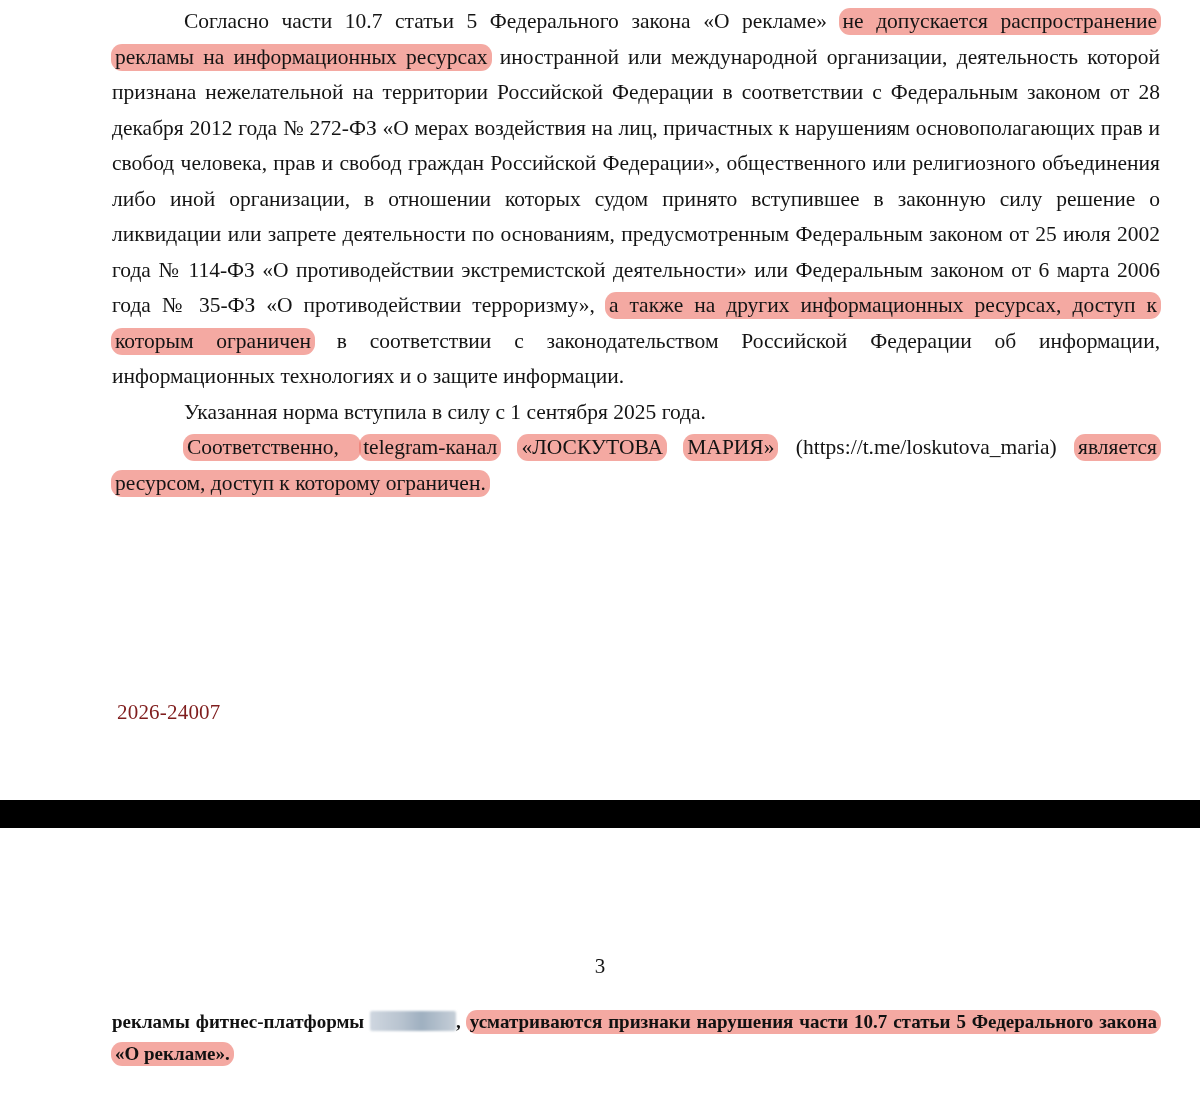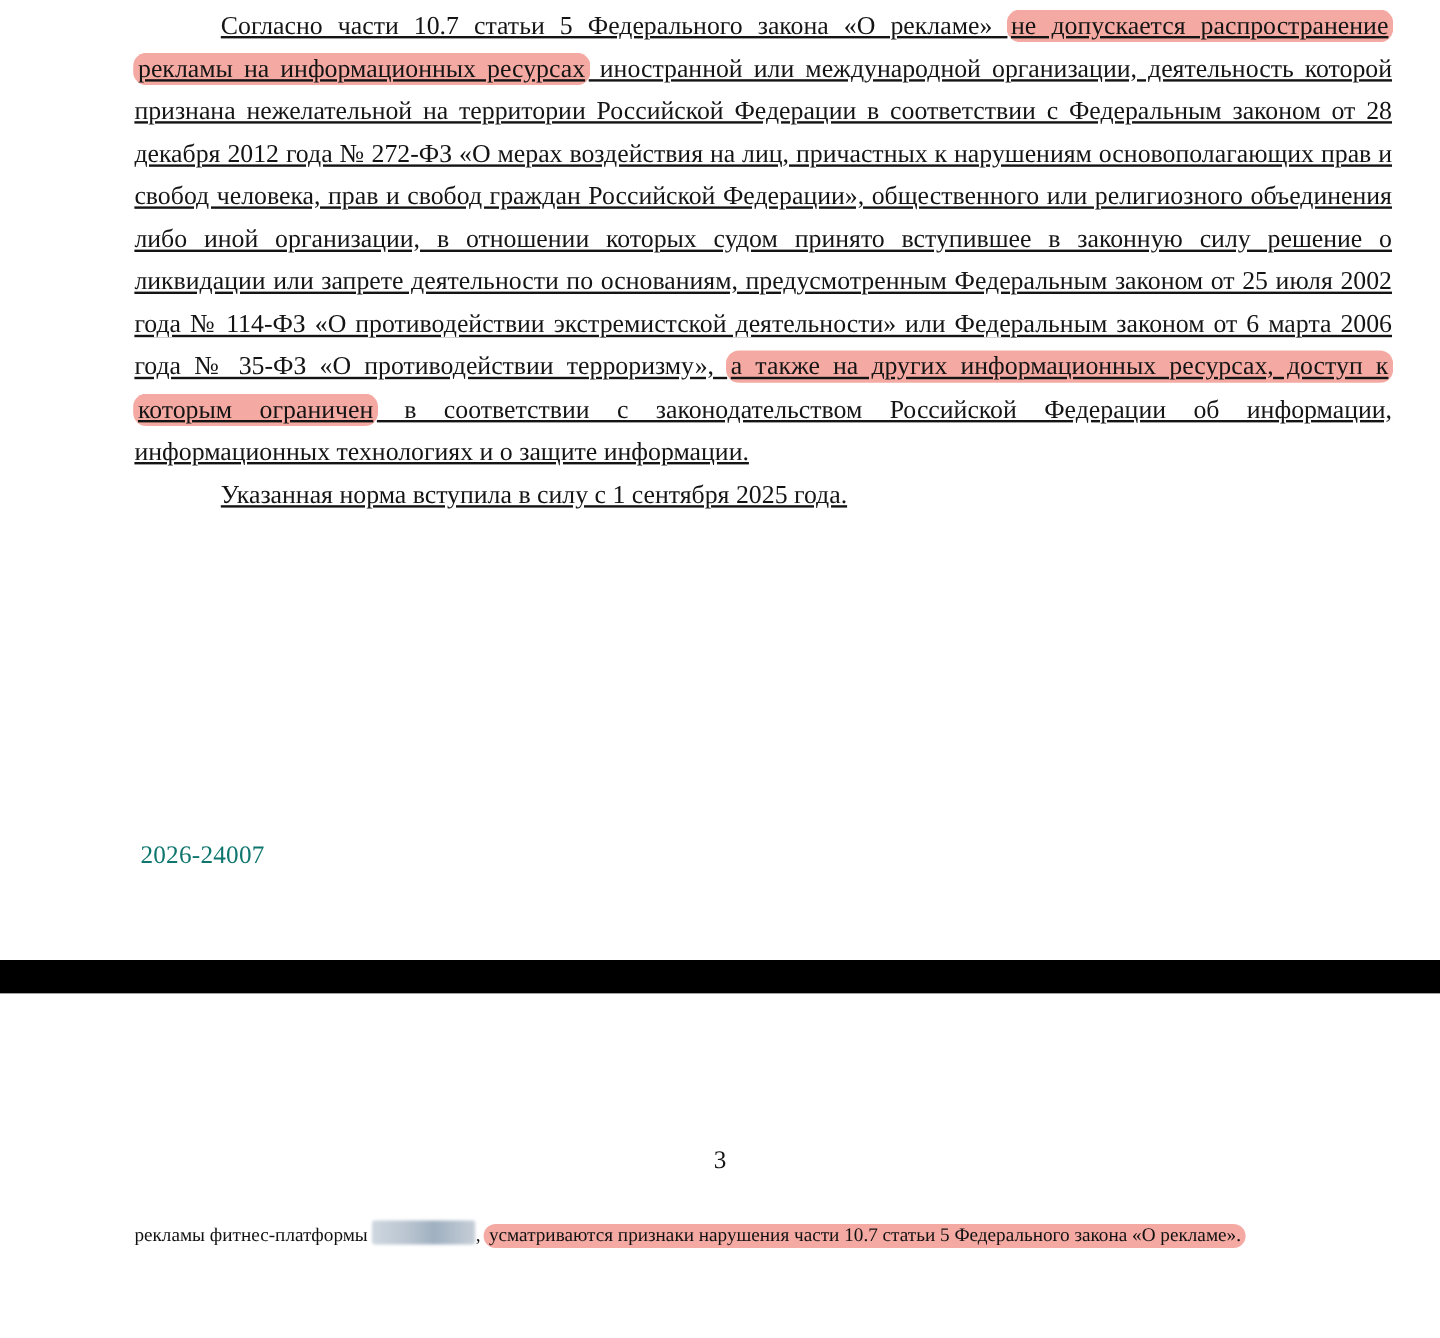--- a/index.html
+++ b/index.html
@@ -46,21 +46,20 @@
 
   .body-text {
     position: absolute;
     left: 112px;
     width: 1048px;
     font-size: 21.5px;
     line-height: 35.5px;
     text-align: justify;
     text-justify: inter-word;
     color: #141414;
-    text-decoration: underline;
   }
 
   .para {
     margin: 0;
     text-indent: 72px;
     text-align: justify;
   }
 
   
   .hl {
@@ -80,57 +79,61 @@
     filter: blur(1.2px);
     vertical-align: -3px;
     border-radius: 2px;
   }
 
   .doc-number {
     position: absolute;
     left: 117px;
     top: 700px;
     font-size: 21px;
-    color: #0f766e;
+    color: #7f1d1d;
     letter-spacing: 0.2px;
   }
 
   .page-number {
     position: absolute;
     width: 1200px;
     text-align: center;
     font-size: 21px;
     color: #151515;
   }
 
   .p2-line {
     position: absolute;
     left: 112px;
     width: 1048px;
-    font-size: 16px;
-    line-height: 47px;
+    font-size: 19px;
+    line-height: 32px;
     text-align: justify;
+    font-weight: bold;
   }
 </style>
 </head>
 <body>
 
 <div class="page page-1">
 
   <div class="body-text" style="top: 4px;">
 
     <p class="para">
       <span>Согласно части 10.7 статьи 5 Федерального закона «О рекламе» </span><span class="hl">не допускается распространение рекламы на информационных ресурсах</span><span> иностранной или международной организации, деятельность которой признана нежелательной на территории Российской Федерации в соответствии с Федеральным законом от 28 декабря 2012 года № 272-ФЗ «О мерах воздействия на лиц, причастных к нарушениям основополагающих прав и свобод человека, прав и свобод граждан Российской Федерации», общественного или религиозного объединения либо иной организации, в отношении которых судом принято вступившее в законную силу решение о ликвидации или запрете деятельности по основаниям, предусмотренным Федеральным законом от 25 июля 2002 года № 114-ФЗ «О противодействии экстремистской деятельности» или Федеральным законом от 6 марта 2006 года № 35-ФЗ «О противодействии терроризму», </span><span class="hl">а также на других информационных ресурсах, доступ к которым ограничен</span><span> в соответствии с законодательством Российской Федерации об информации, информационных технологиях и о защите информации.</span>
     </p>
 
     <p class="para">
       <span>Указанная норма вступила в силу с 1 сентября 2025 года.</span>
     </p>
 
 
+    <p class="para">
+      <span class="hl">Соответственно, </span><span> </span><span class="hl">telegram-канал</span><span> </span><span class="hl">«ЛОСКУТОВА</span><span> </span><span class="hl">МАРИЯ»</span><span> (https://t.me/loskutova_maria) </span><span class="hl">является ресурсом, доступ к которому ограничен.</span>
+    </p>
 
 
   </div>
 
   <div class="doc-number">2026-24007</div>
 </div>
 
 <div class="gap-band"></div>
 
 <div class="page page-2">

